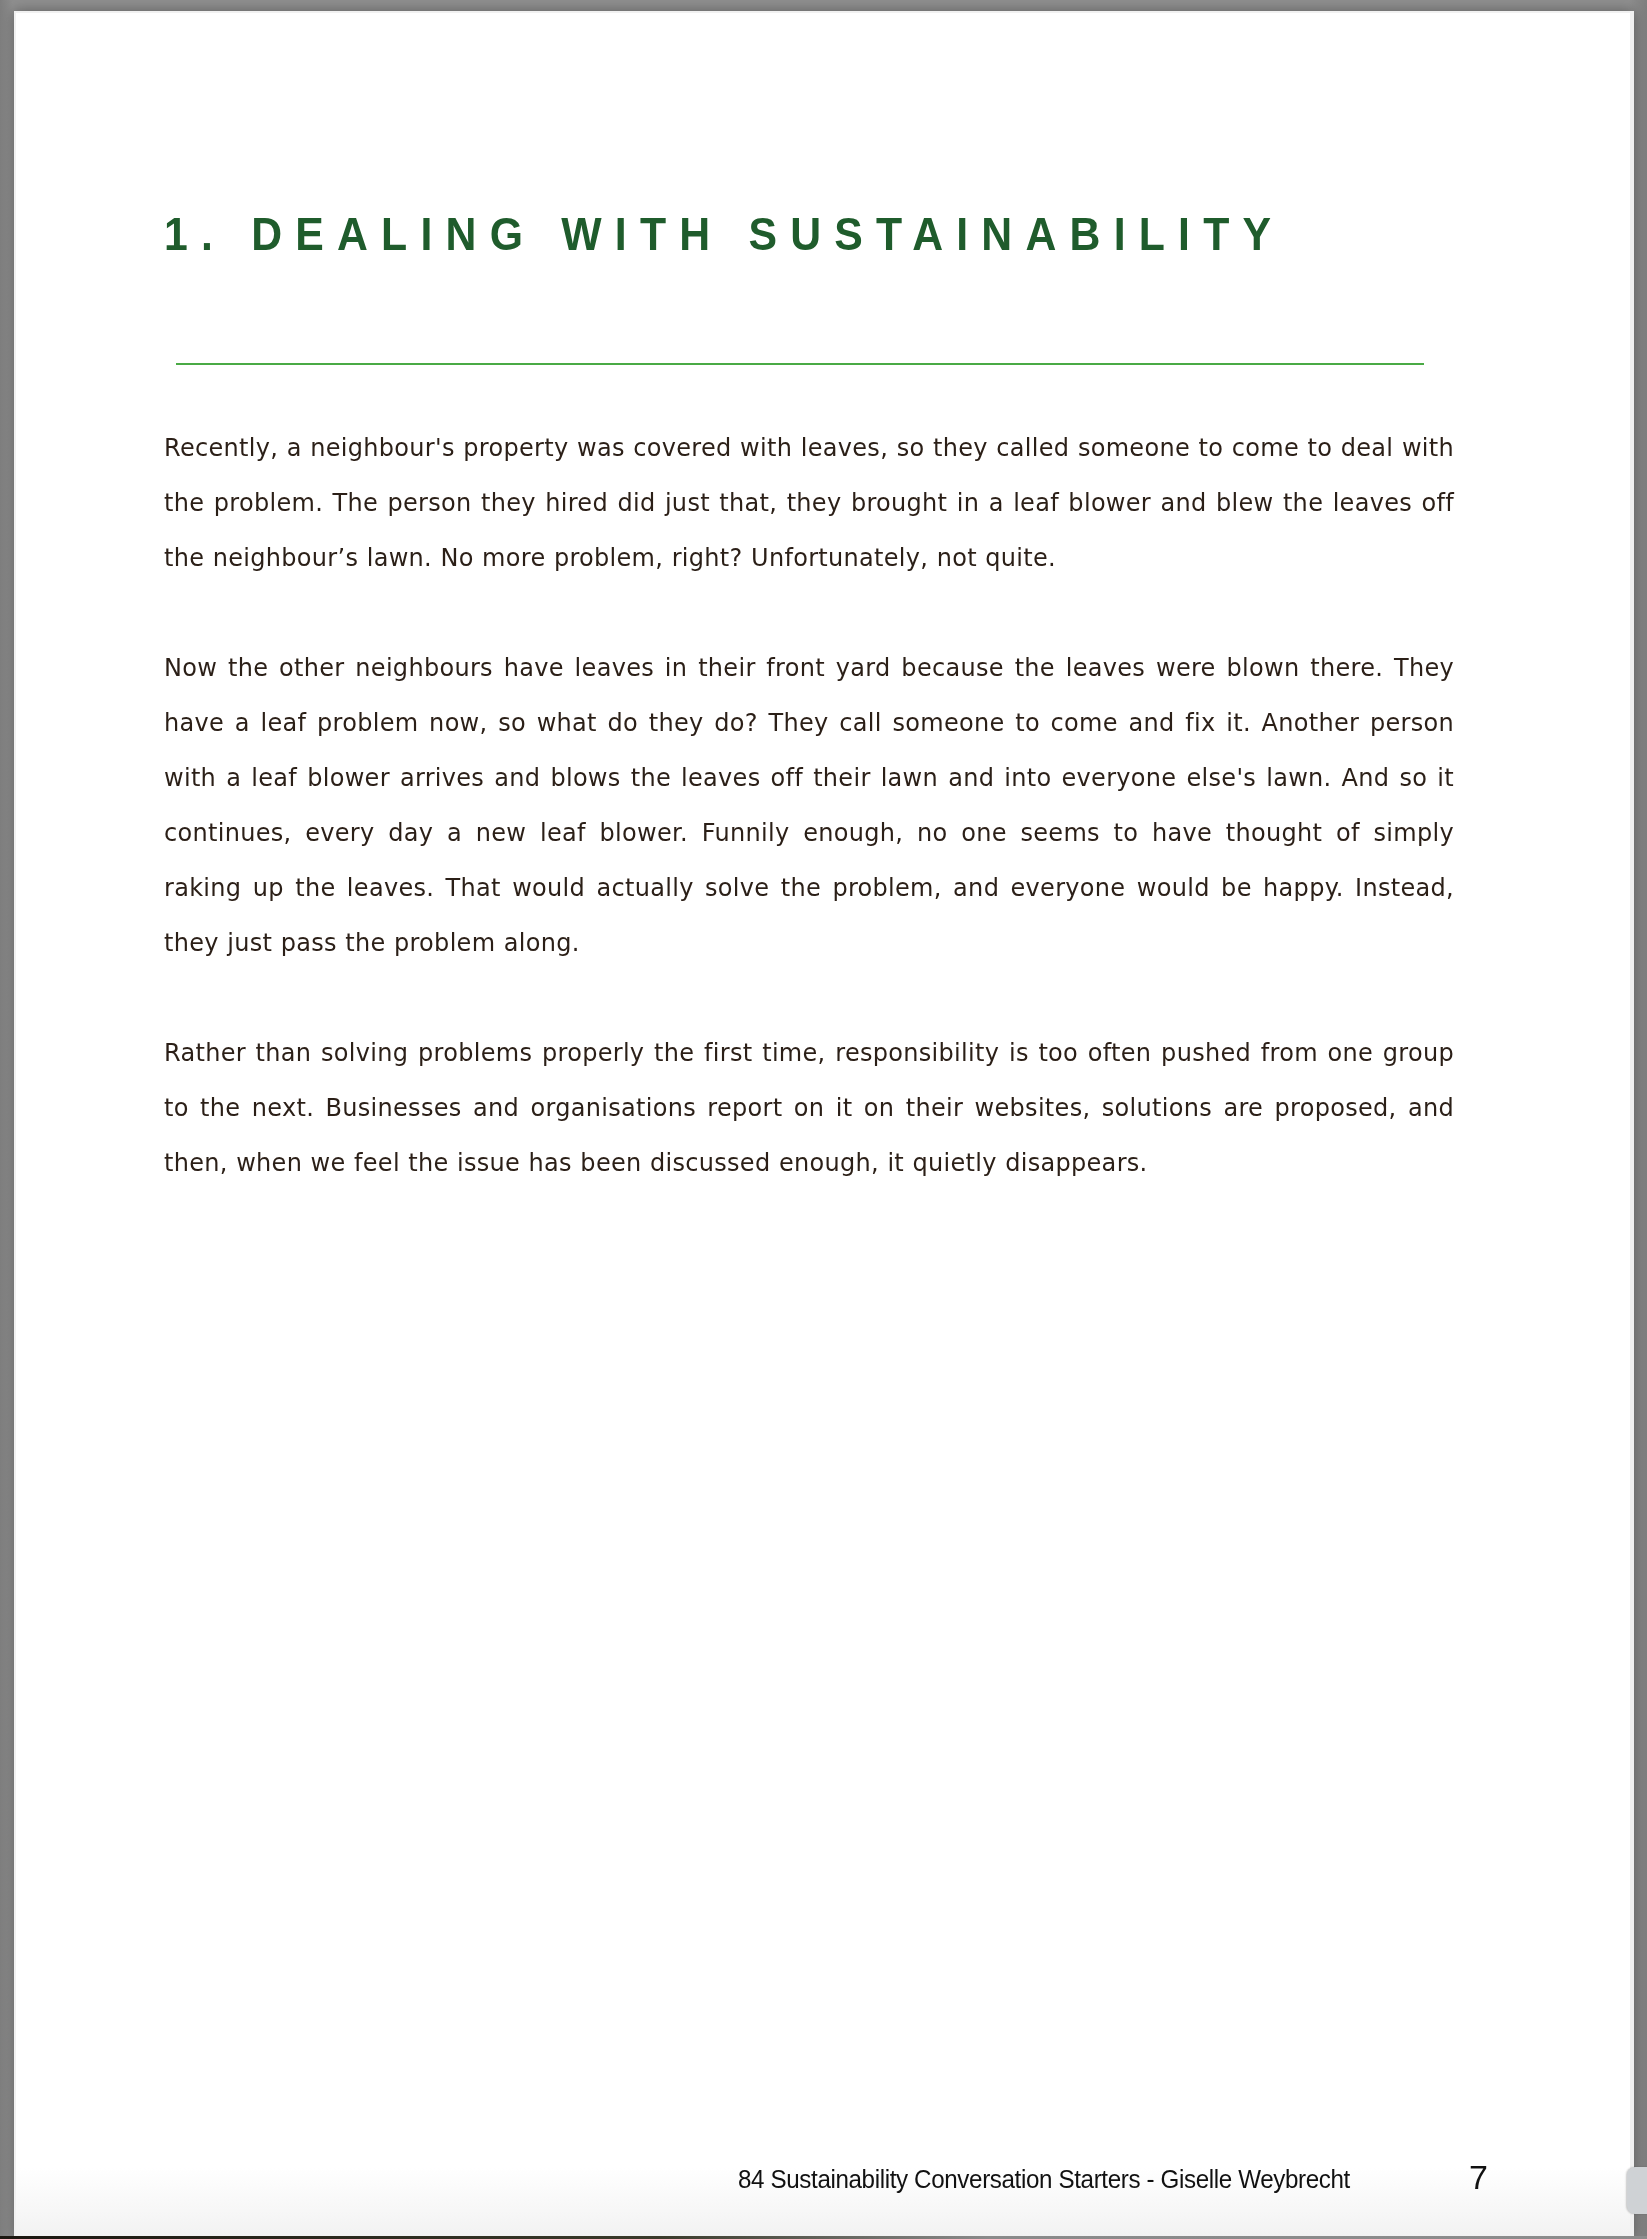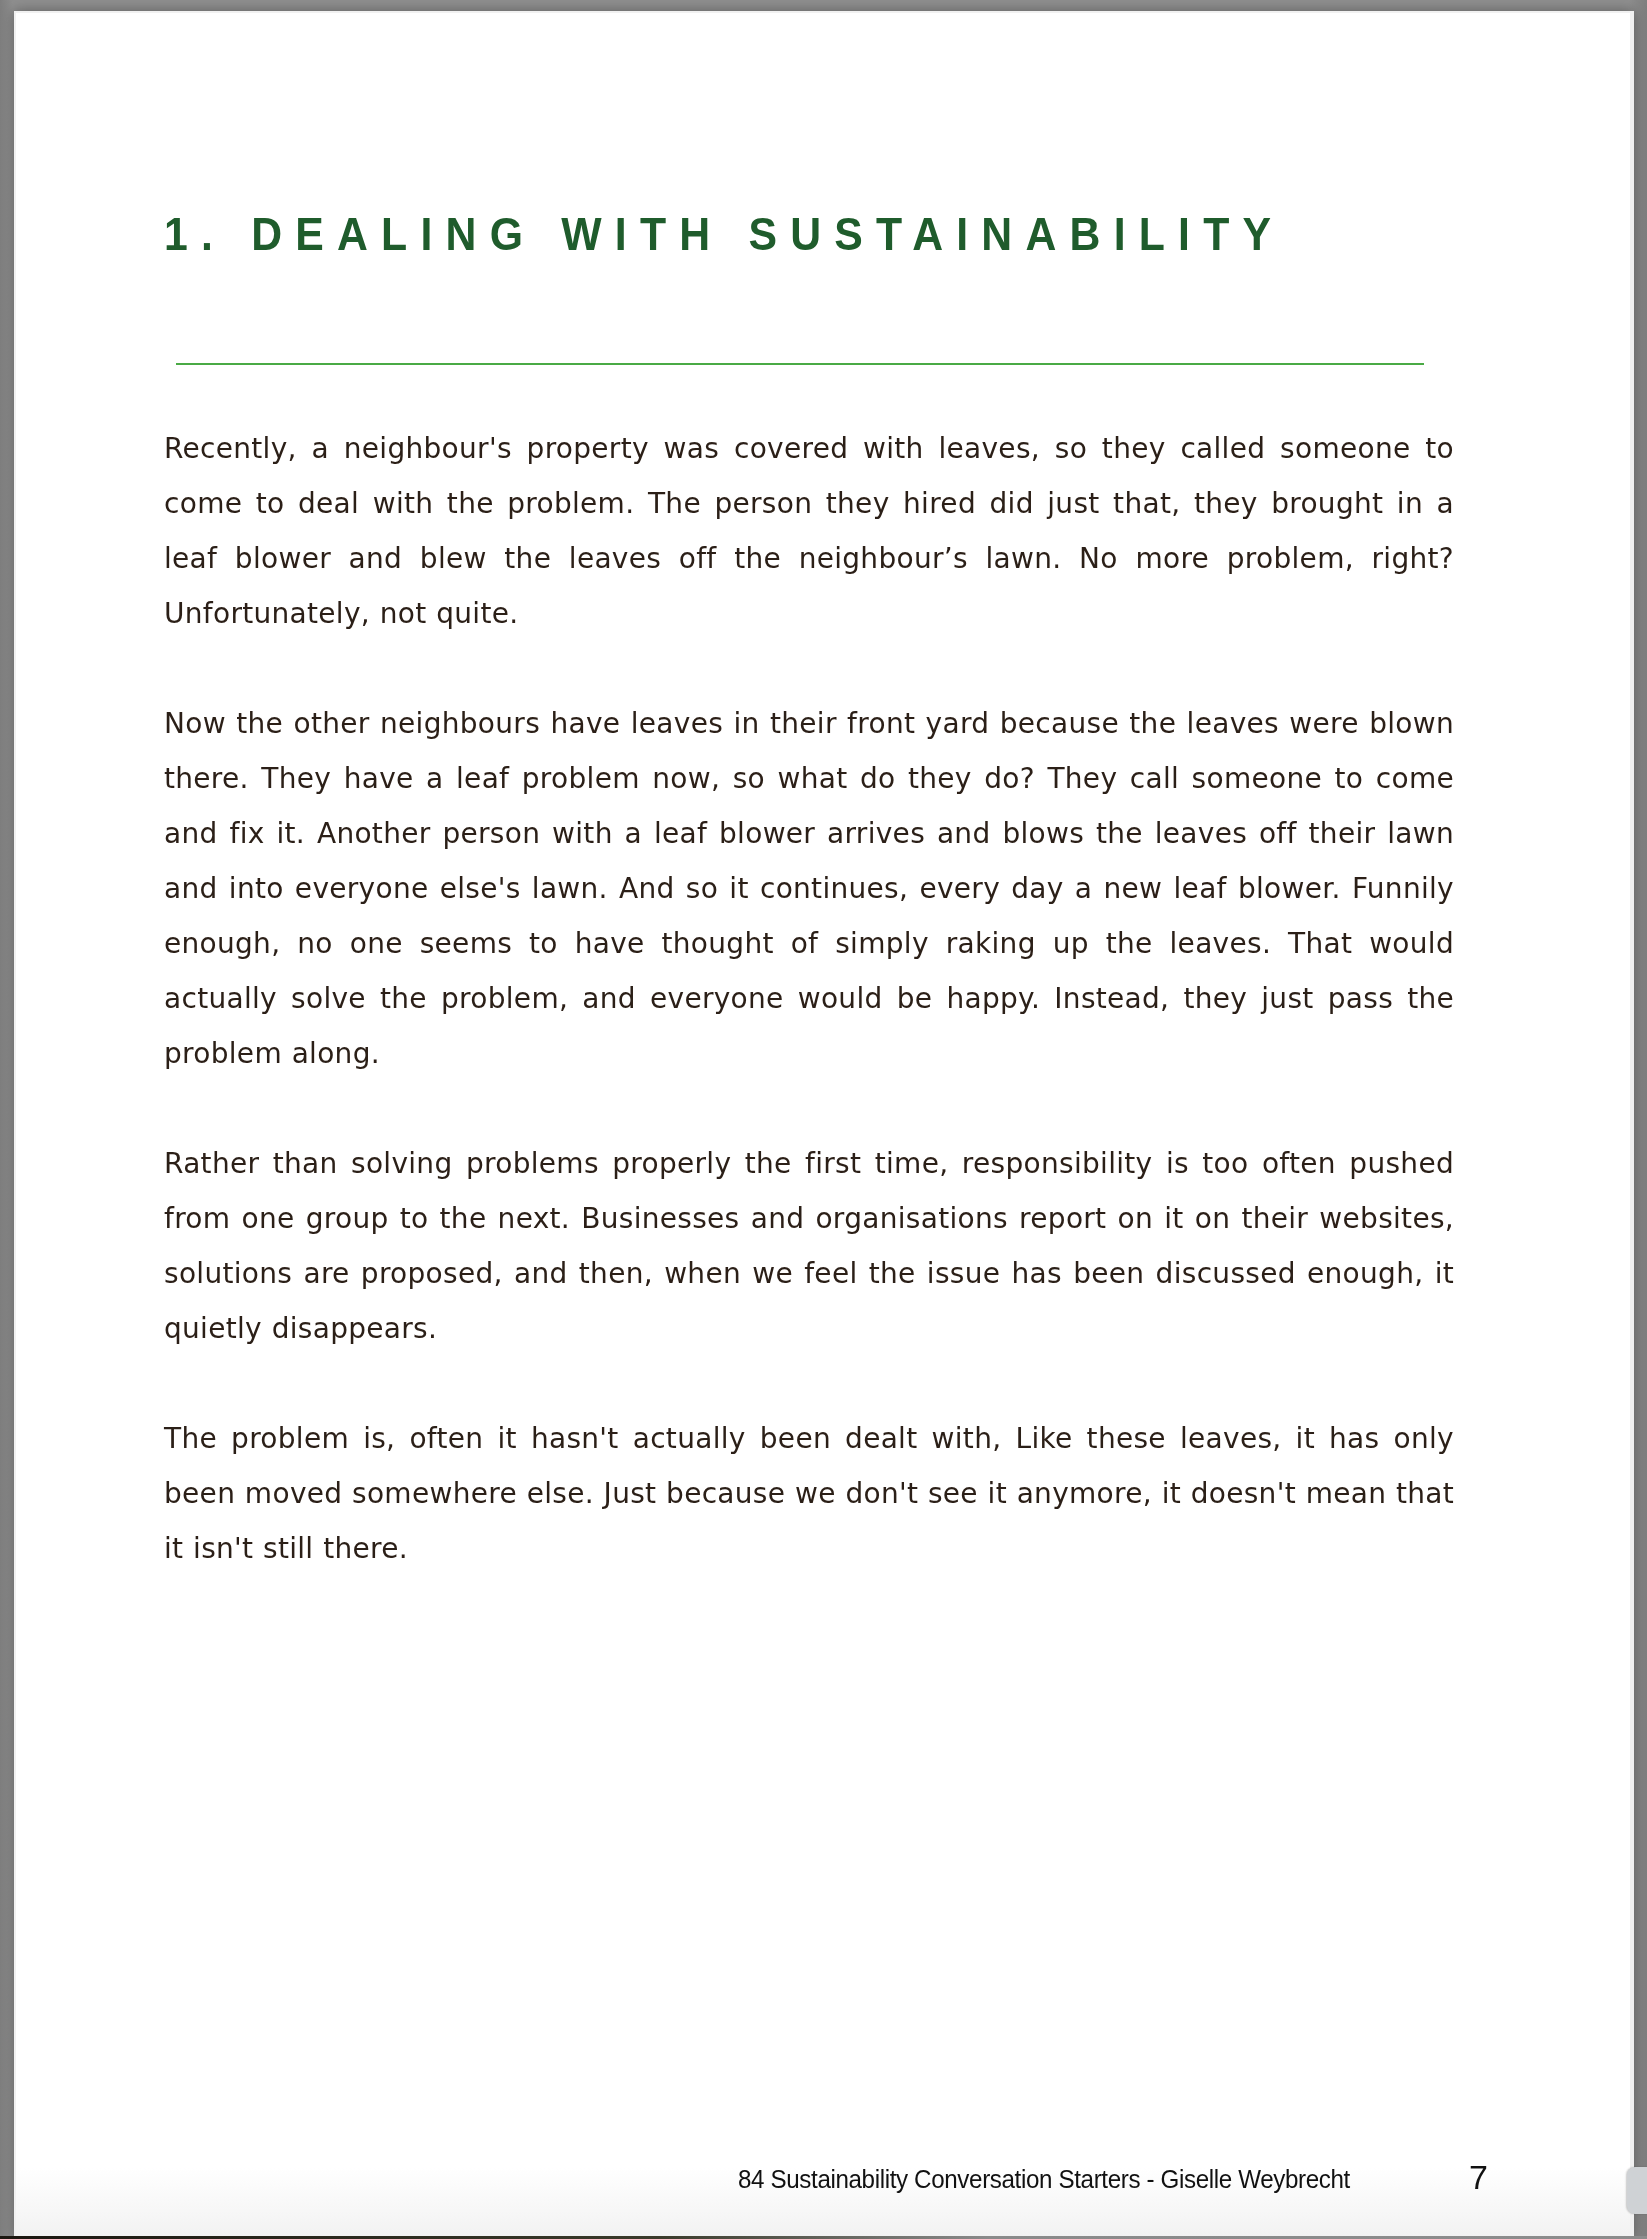--- a/index.html
+++ b/index.html
@@ -72,21 +72,21 @@
     .body-text {
       position: absolute;
       left: 164px;
       top: 421px;
       width: 1290px;
     }
     .paragraph {
       margin: 0 0 55px 0;
       color: #2b1f17;
       font-family: "DejaVu Sans", sans-serif;
-      font-size: 28px;
+      font-size: 24px;
       line-height: 55px;
       text-align: justify;
       letter-spacing: 0.3px;
       word-spacing: 0.5px;
     }
     .footer {
       position: absolute;
       left: 738px;
       top: 2164px;
       display: flex;
@@ -140,21 +140,20 @@
 </div>
 
 <h1 class="chapter-title">1. DEALING WITH SUSTAINABILITY</h1>
 
 <hr class="title-rule">
 
 <div class="body-text">
   <p class="paragraph">Recently, a neighbour's property was covered with leaves, so they called someone to come to deal with the problem. The person they hired did just that,  they brought in a leaf blower and blew the leaves off the neighbour’s lawn. No more problem, right? Unfortunately, not quite.</p>
   <p class="paragraph">Now the other neighbours have leaves in their front yard because the leaves  were blown there. They have a leaf problem now, so what do they do? They call someone to come and fix it. Another person with a leaf blower arrives and blows the leaves off their lawn and into everyone else's lawn. And so it continues, every day a new leaf blower. Funnily enough, no one seems to have thought of simply raking up the leaves. That would actually solve the problem, and everyone would be happy. Instead, they just pass the problem along.</p>
   <p class="paragraph">Rather than solving problems properly the first time, responsibility is too often pushed from one group to the next. Businesses and organisations report on it on their websites, solutions are proposed, and then, when we feel the issue has been discussed enough, it quietly disappears.</p>
-  <p class="paragraph">The problem is, often it hasn't actually been dealt with, Like these leaves, it has only been moved somewhere else. Just because we don't see it anymore, it doesn't mean that it isn't still there.</p>
 </div>
 
 <div class="footer">
   <span class="footer-text">84 Sustainability Conversation Starters - Giselle Weybrecht</span>
 </div>
 <span class="page-number">7</span>
 
 <div class="scroll-handle"></div>
 <div class="taskbar-strip"></div>
 

